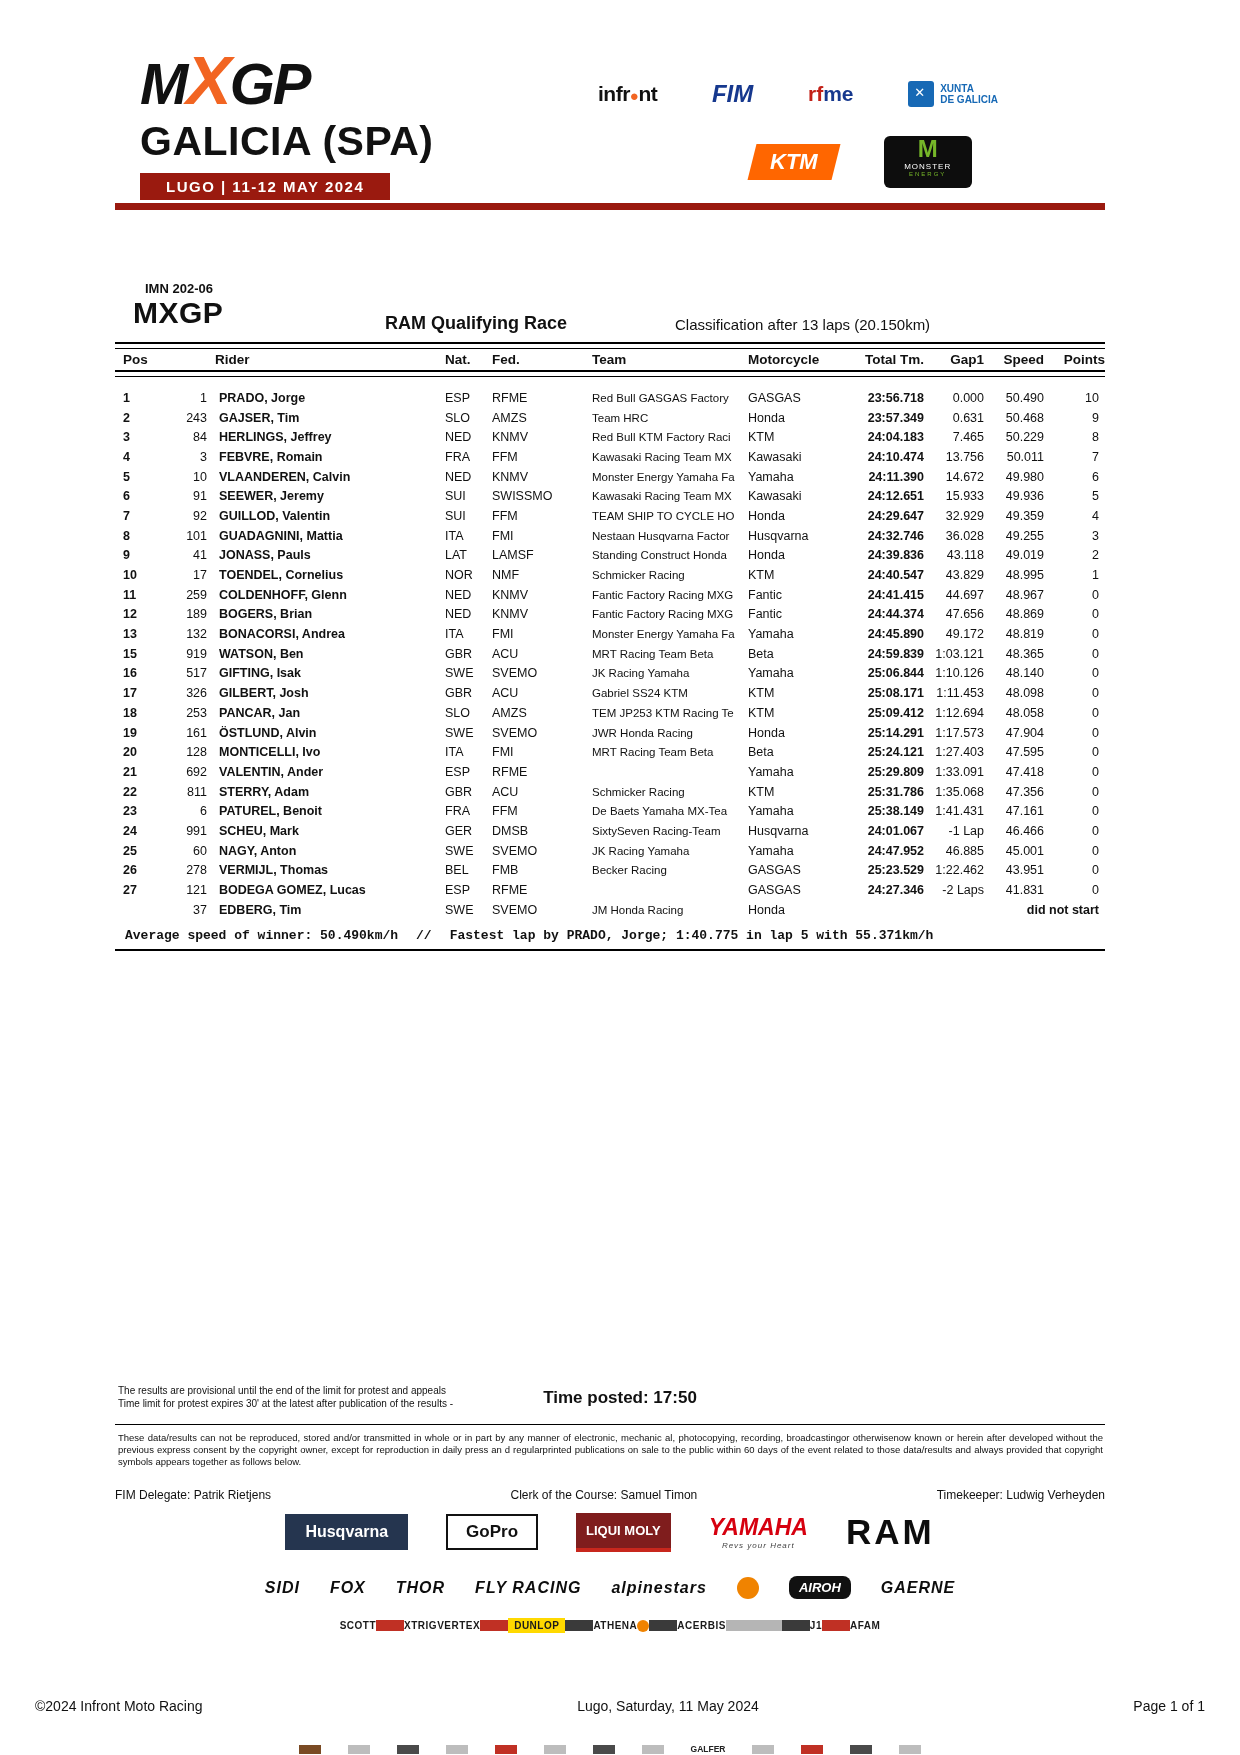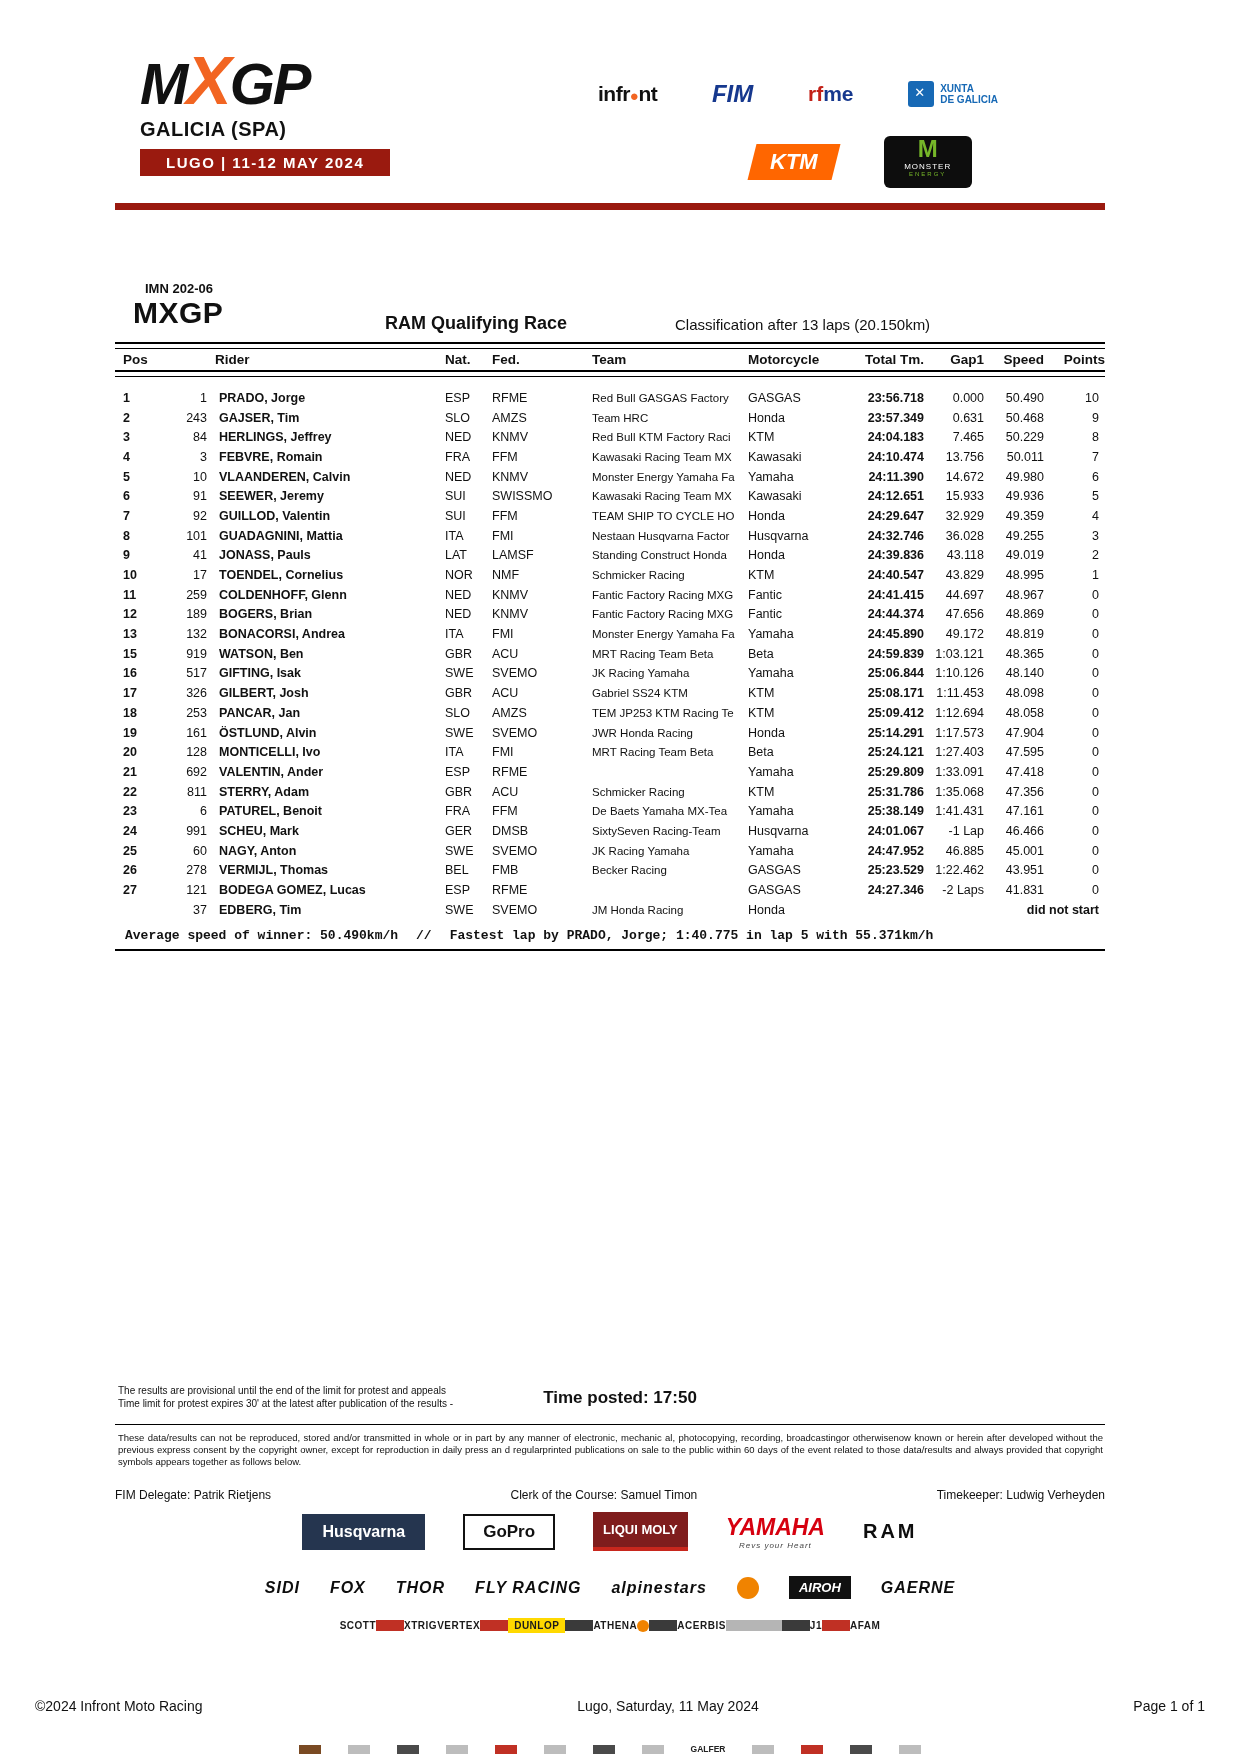--- a/index.html
+++ b/index.html
@@ -3,21 +3,21 @@
 <meta charset="utf-8">
 <style>
   html,body{margin:0;padding:0;background:#e8e8e8;}
   .page{position:relative;width:1240px;height:1755px;background:#fff;margin:0 auto;
         font-family:"Liberation Sans","DejaVu Sans",sans-serif;color:#111;overflow:hidden;}
 
   
   .logo-block{position:absolute;left:140px;top:52px;}
   .mxgp-logo{font-size:58px;font-weight:900;font-style:italic;letter-spacing:-2px;line-height:56px;color:#111;}
   .mxgp-logo .x{color:#f26522;font-size:68px;}
-  .galicia{font-size:20px;font-weight:900;letter-spacing:0.5px;margin-top:6px;}
+  .galicia{font-size:41px;font-weight:900;letter-spacing:0.5px;margin-top:6px;}
   .lugo-bar{display:inline-block;margin-top:8px;background:#9a1a0f;color:#fff;font-weight:bold;
             font-size:15px;letter-spacing:1.5px;padding:5px 26px;}
   .top-row1{position:absolute;left:598px;top:80px;width:400px;display:flex;justify-content:space-between;align-items:center;}
   .top-row2{position:absolute;left:752px;top:136px;display:flex;gap:48px;align-items:center;}
   .lg-infront{font-size:21px;font-weight:800;letter-spacing:-0.5px;}
   .lg-infront .dot{color:#f26522;font-size:15px;}
   .lg-fim{font-size:24px;font-weight:900;font-style:italic;color:#16388e;}
   .lg-rfme{font-size:21px;font-weight:800;color:#16388e;}
   .lg-rfme .r{color:#c22017;}
   .lg-xunta{display:flex;align-items:center;gap:6px;}
@@ -75,23 +75,23 @@
   .strip{position:absolute;left:115px;width:990px;display:flex;justify-content:center;align-items:center;}
   .strip1{top:1512px;gap:38px;}
   .strip2{top:1576px;gap:30px;}
   .strip3{top:1618px;gap:0;}
   .strip4{top:1744px;gap:27px;}
   .b-husq{background:#25354f;color:#fff;font-weight:bold;font-size:16px;padding:9px 20px;}
   .b-gopro{border:2px solid #111;color:#111;font-weight:bold;font-size:17px;padding:6px 18px;}
   .b-liqui{background:#7f1d1d;color:#fff;font-weight:800;font-size:13px;padding:10px 10px;border-bottom:4px solid #c8271d;}
   .b-yamaha{color:#d6000f;font-weight:900;font-style:italic;font-size:23px;text-align:center;}
   .b-yamaha .sub{display:block;font-size:8px;font-weight:normal;font-style:italic;color:#444;letter-spacing:1px;}
-  .b-ram{color:#0d0d0d;font-weight:900;font-size:20px;letter-spacing:3px;}
+  .b-ram{color:#0d0d0d;font-weight:900;font-size:35px;letter-spacing:3px;}
   .b-dk{color:#0d0d0d;font-weight:900;font-style:italic;font-size:16px;letter-spacing:1px;}
-  .b-airoh{background:#111;color:#fff;font-weight:900;font-style:italic;font-size:13px;padding:4px 10px;}
+  .b-airoh{background:#111;color:#fff;font-weight:900;font-style:italic;font-size:13px;padding:4px 10px;border-radius:8px;}
   .b-circle{width:22px;height:22px;border-radius:50%;background:#f08300;}
   .b-sm{font-size:10px;font-weight:800;color:#1a1a1a;letter-spacing:0.5px;}
   .b-sm.yellow{background:#ffd900;padding:2px 6px;}
   .chip{width:28px;height:11px;background:#b5b5b5;}
   .chip.red{background:#c03024;}
   .chip.dark{background:#3a3a3a;}
   .chip.orange{background:#f08300;width:12px;height:12px;border-radius:50%;}
   .b-xs{font-size:8.5px;font-weight:800;color:#222;}
   .chip-xs{width:22px;height:9px;background:#bdbdbd;}
   .chip-xs.red{background:#c03024;}

